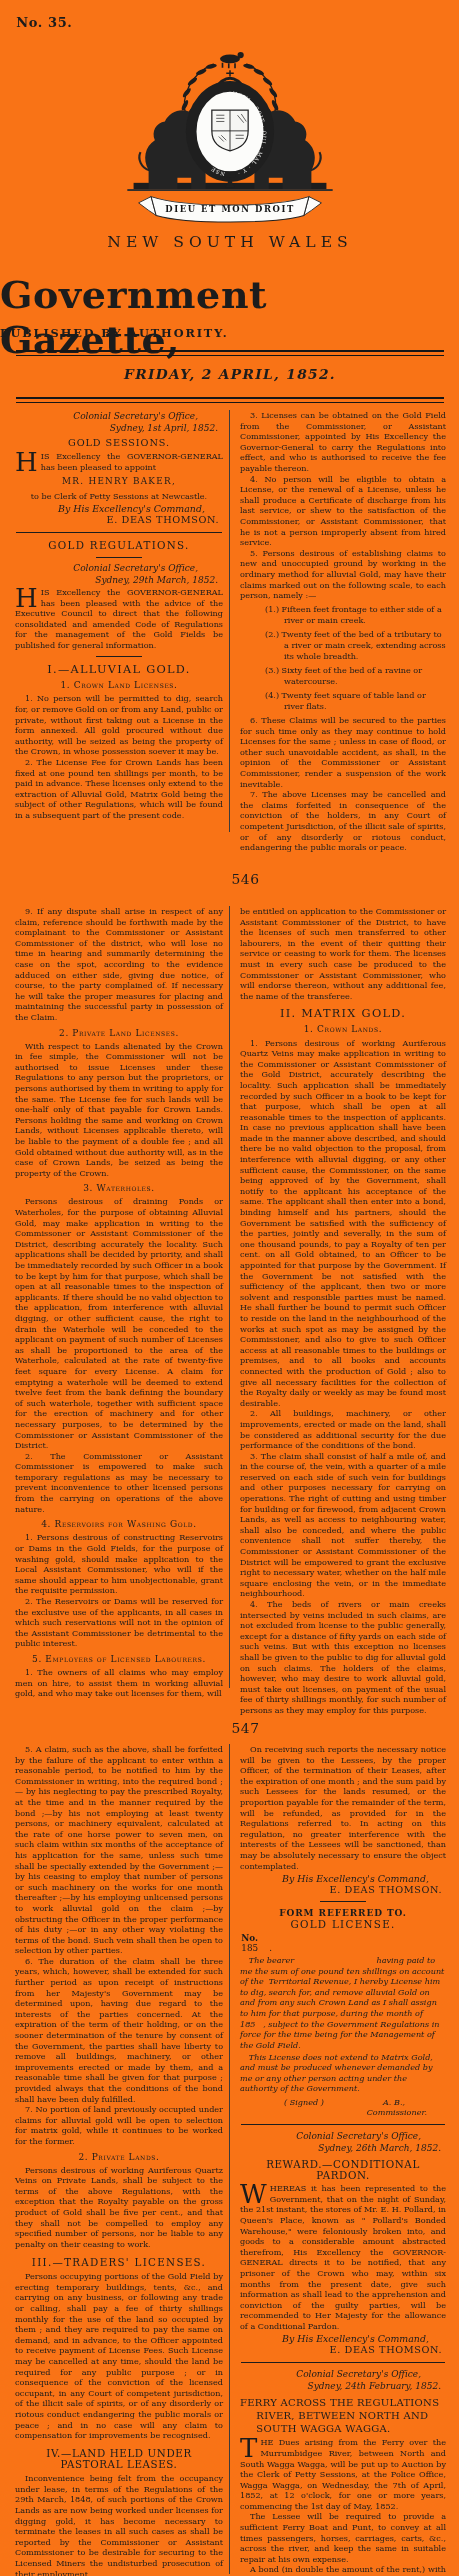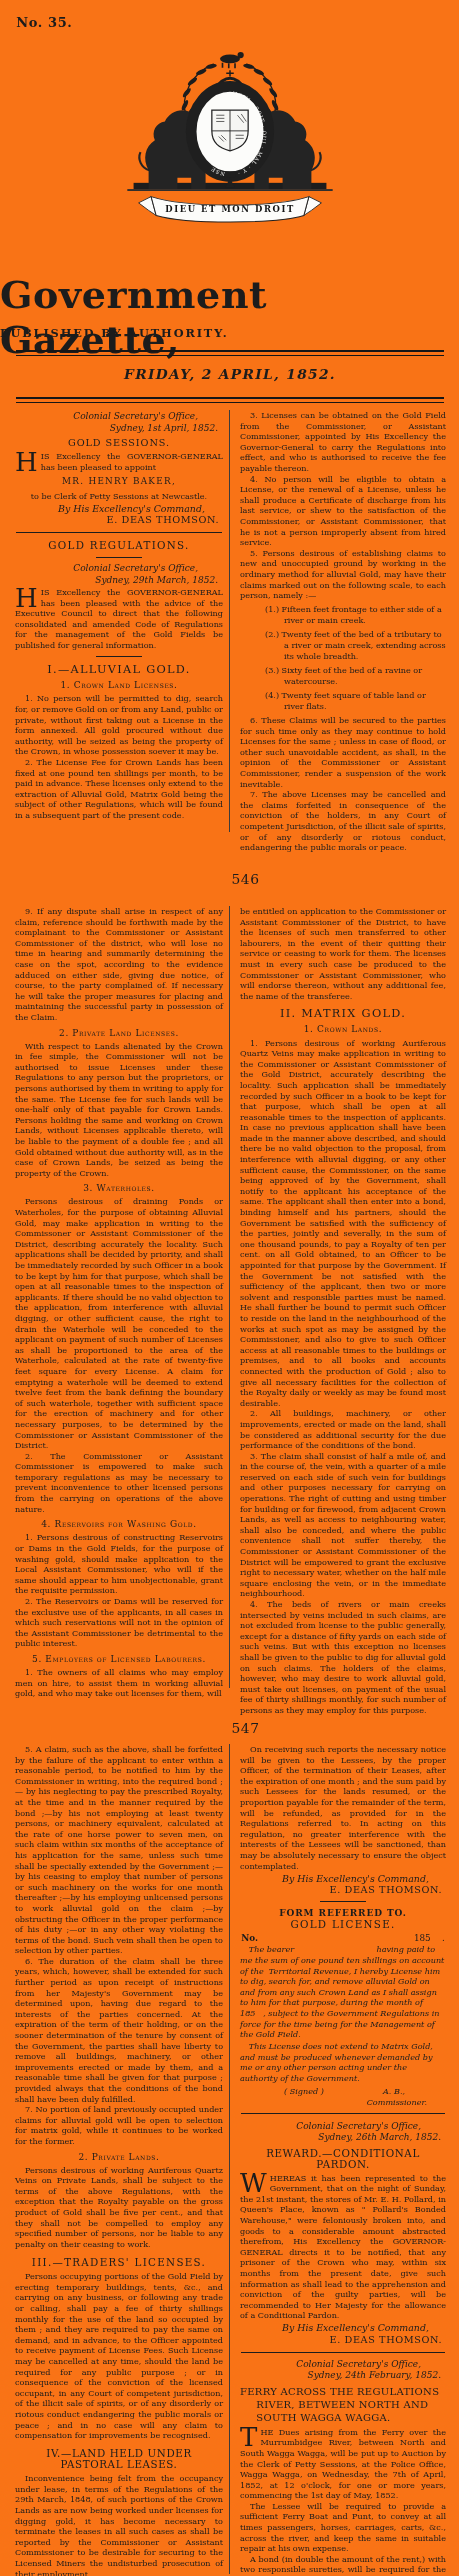--- a/index.html
+++ b/index.html
@@ -49,21 +49,21 @@
   .h-big{  text-align:center;font-size:11.3px;letter-spacing:1.3px;margin:7.5px 0 3.8px 0;font-weight:normal;text-indent:0;}
   .h-sc{   text-align:center;font-size:9px;letter-spacing:0.6px;font-variant:small-caps;margin:5px 0 2.5px 0;text-indent:0;}
   .name-line{text-align:center;font-size:8.8px;letter-spacing:1.3px;margin:3.8px 0;text-indent:0;}
   .center-line{text-align:center;text-indent:0;margin:1.3px 0;}
   .command{font-style:italic;text-align:center;font-size:9.4px;margin:2.5px 0 0 25px;text-indent:0;}
   .signature{text-align:right;font-size:9.7px;letter-spacing:0.6px;margin:0.6px 3.8px 2.5px 0;text-indent:0;}
   .rule-col{border:none;border-top:1.3px solid #1d1d1d;margin:6.3px 1.3px;}
   .rule-short{width:46px;border:none;border-top:1.3px solid #1d1d1d;margin:5.6px auto;}
   .dropcap{float:left;font-size:26px;line-height:20.6px;padding:0.6px 3.1px 0 0;}
   .subitem{margin:3.8px 0 3.8px 25px;padding-left:19px;text-indent:-19px;text-align:left;}
-  .form-row{display:flex;justify-content:space-between;font-size:8.8px;margin:2.5px 1.3px 1.3px 1.3px;}
+  .form-row{display:flex;justify-content:space-between;font-size:8.8px;margin:2.5px 1.3px 1.3px 1.3px;flex-direction:column;}
   .form-row .no{font-weight:bold;}
   .form-row .yr{white-space:pre;}
   .lic{font-style:italic;text-align:left;white-space:pre-wrap;margin:1.3px 0;text-indent:8.8px;}
   .signed-row{display:flex;font-style:italic;margin-top:2.5px;text-indent:0;}
   .signed-row .sg{margin-left:44px;}
   .signed-row .ab{margin-left:59px;}
   .commissioner{font-style:italic;text-align:right;margin:0 19px 1.3px 0;text-indent:0;}
   .h-reward{text-align:center;font-size:10.3px;letter-spacing:0.6px;margin:5px 0 3.1px 0;text-indent:0;}
   .h-ferry{font-size:10px;letter-spacing:0.3px;line-height:13px;margin:3.8px 0 2.5px 0;
            padding-left:16.3px;text-indent:-16.3px;text-align:left;}
@@ -136,20 +136,21 @@
     </g>
 
     <g>
       <path d="M104,258 L84,268 L100,280 L112,288 Z" fill="#fcfcfa" stroke="#222" stroke-width="1.4"></path>
       <path d="M356,258 L376,268 L360,280 L348,288 Z" fill="#fcfcfa" stroke="#222" stroke-width="1.4"></path>
       <path d="M104,258 C160,276 300,276 356,258 L348,288 C300,302 160,302 112,288 Z" fill="#fcfcfa" stroke="#222" stroke-width="1.6"></path>
       <text x="230" y="283" text-anchor="middle" font-size="13.5" font-weight="bold" letter-spacing="2.5" fill="#151515" font-family="'DejaVu Serif',serif">DIEU ET MON DROIT</text>
     </g>
   </svg>
 
+  <div class="region">NEW SOUTH WALES</div>
   <div class="gazette-title">Government Gazette,</div>
   <div class="authority">PUBLISHED BY AUTHORITY.</div>
   <div class="rule-double" id="rule1"></div>
   <div class="dateline">FRIDAY, 2 APRIL, 1852.</div>
   <div class="rule-double" id="rule2"></div>
 
   <div class="cols" id="cols545">
     <div class="divider"></div>
 
     <div class="col col-left">

